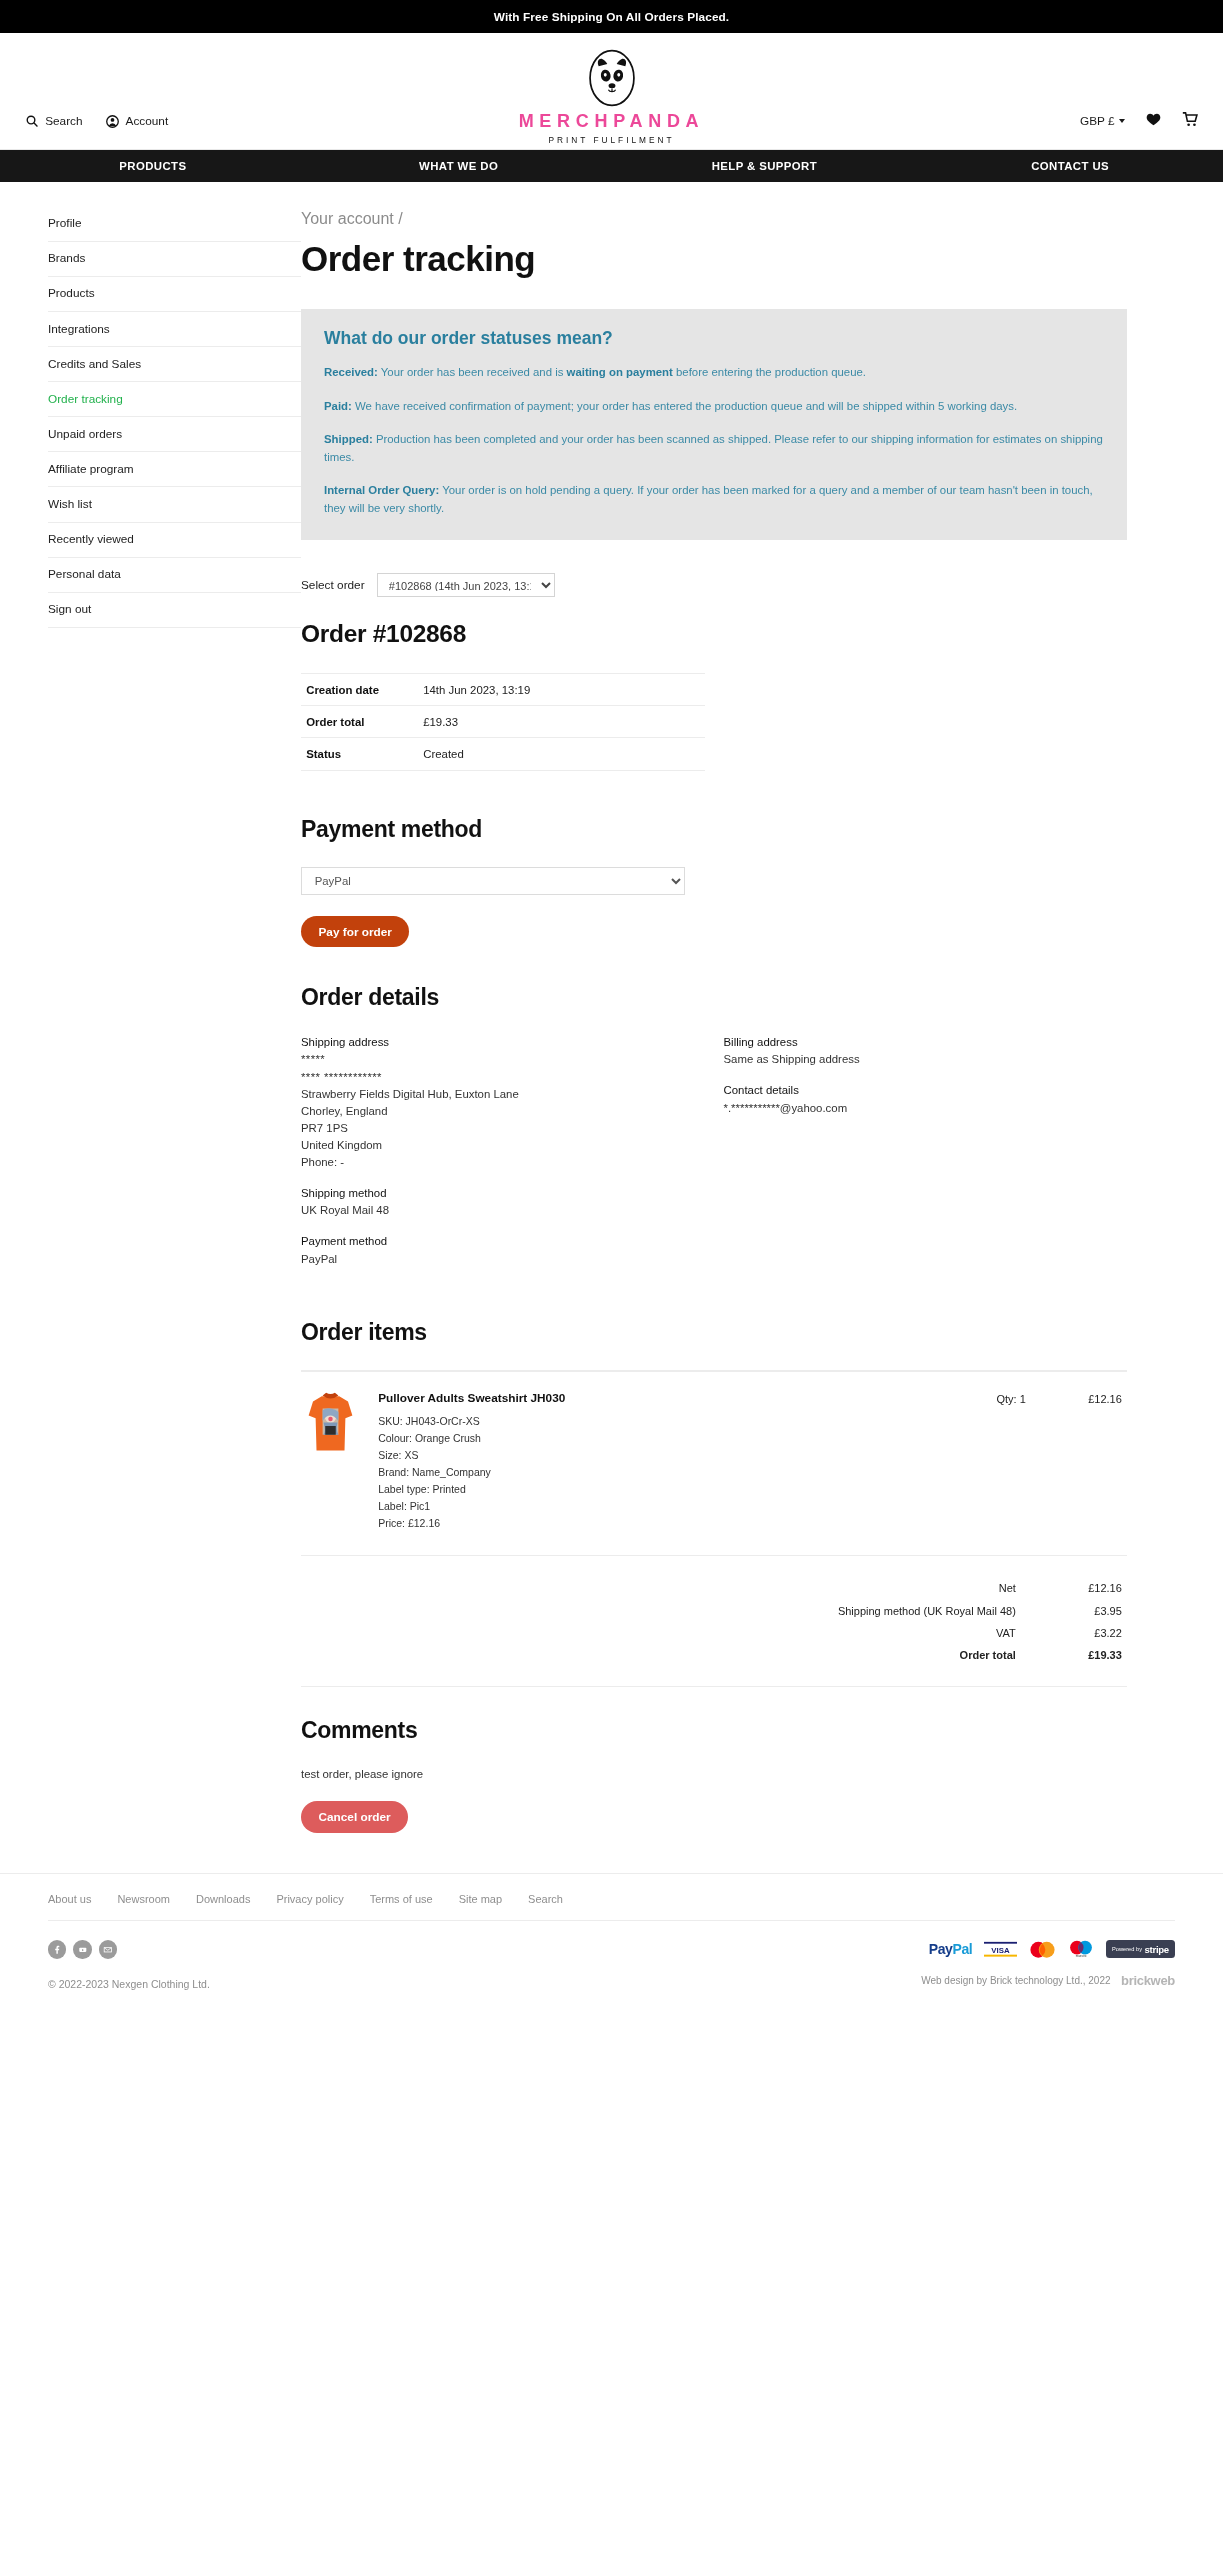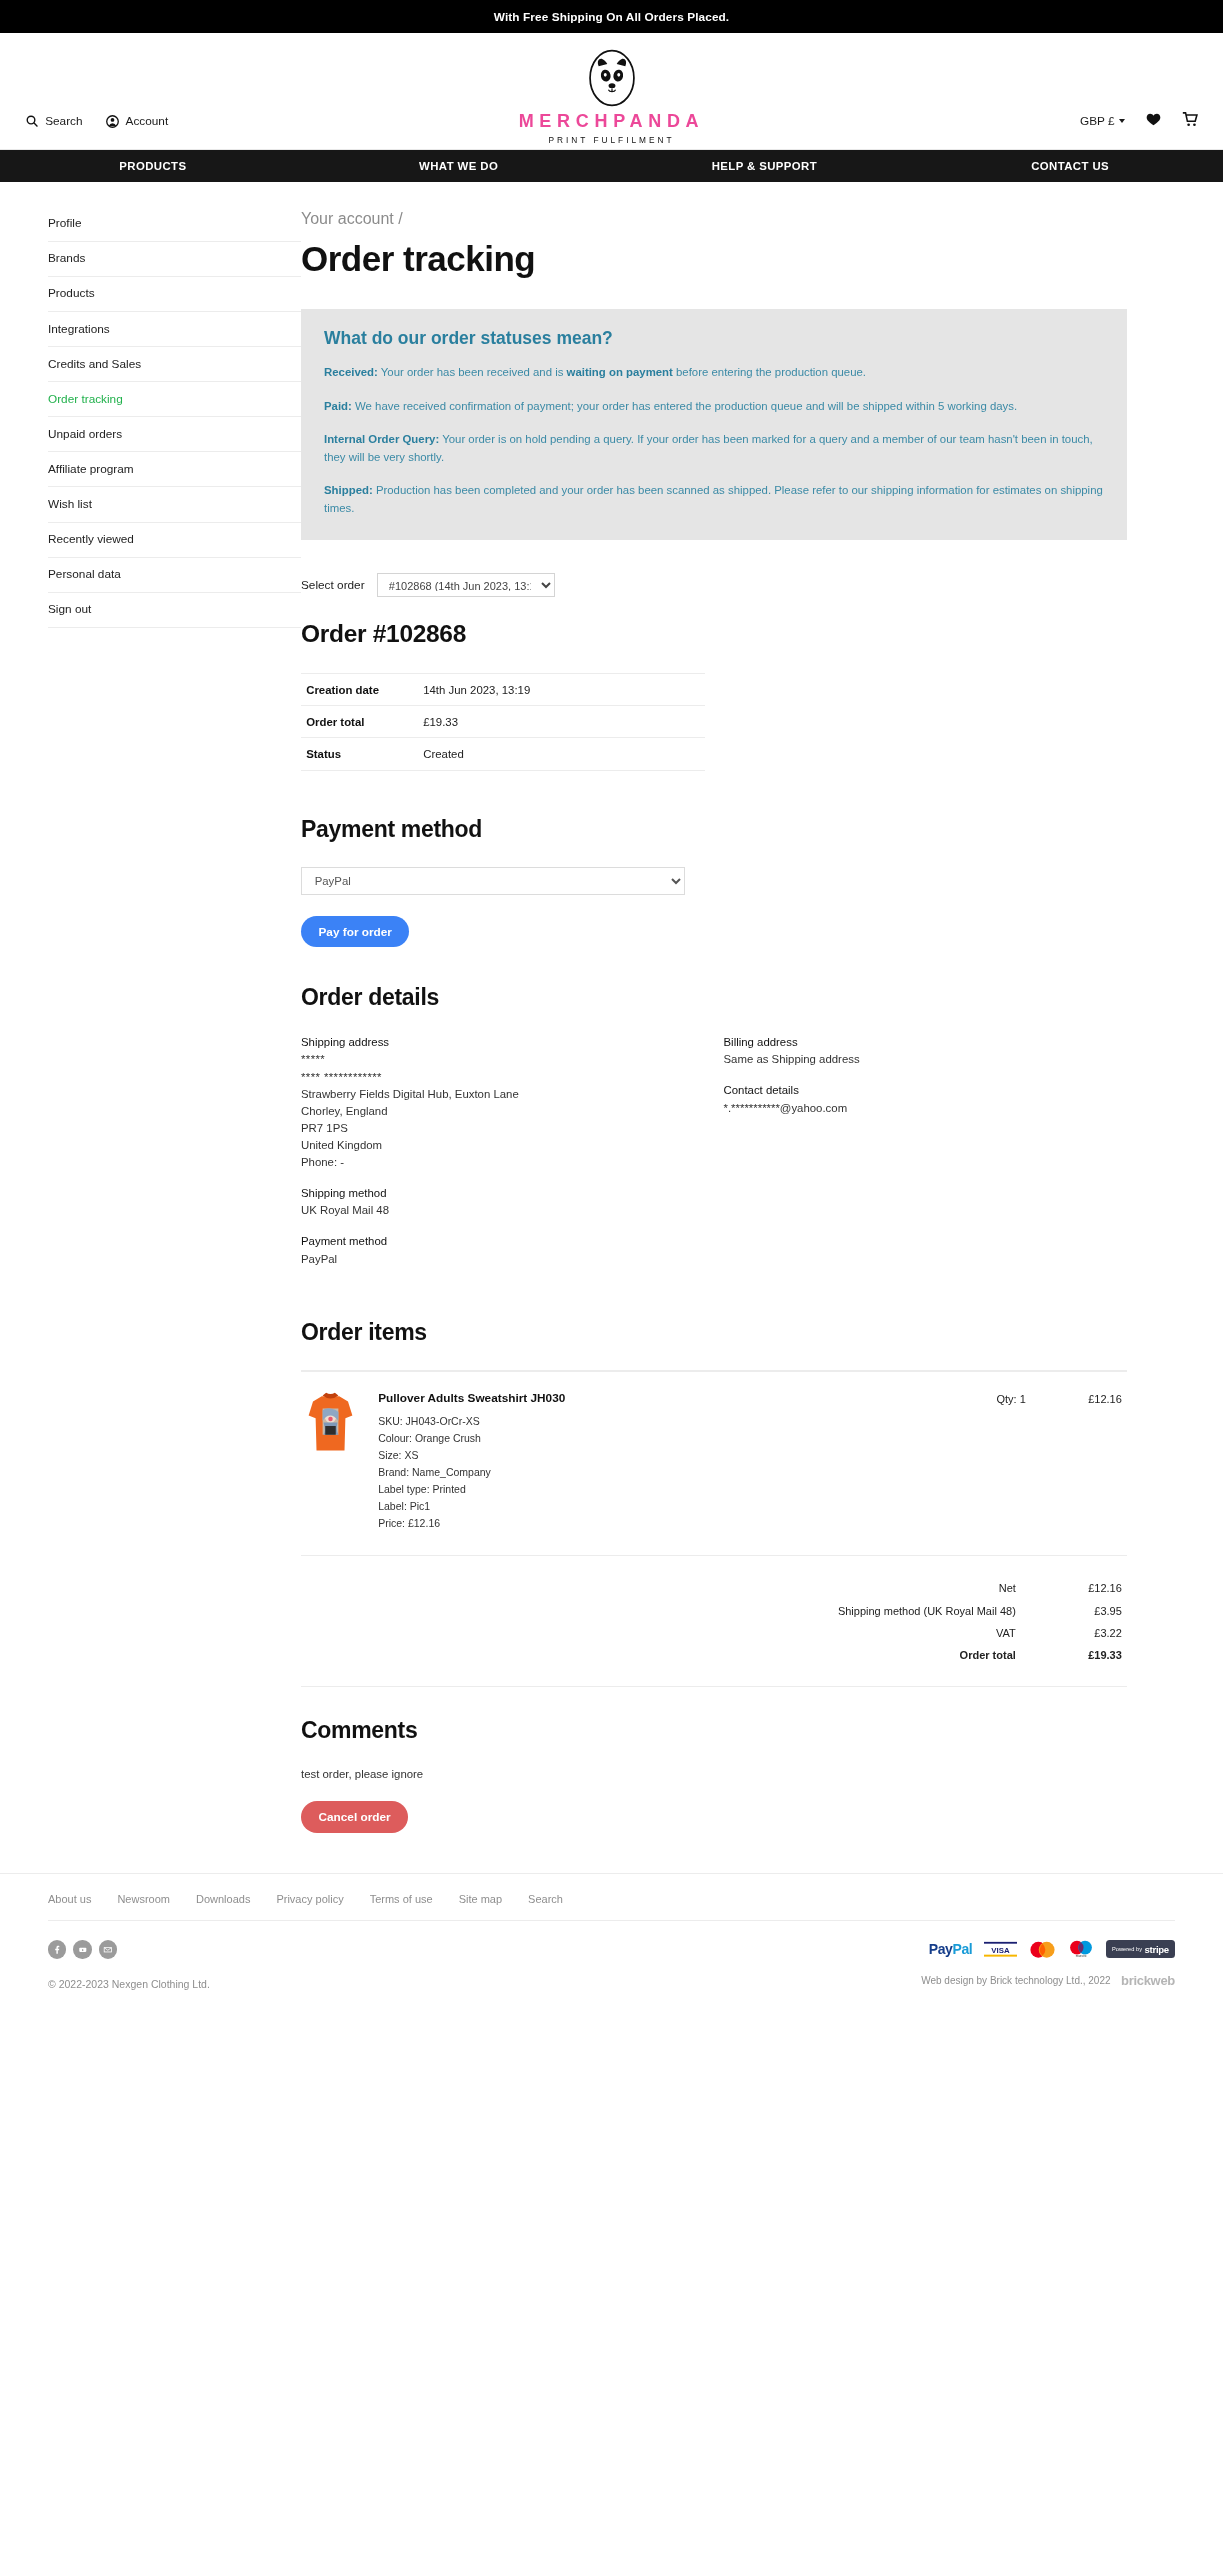--- a/index.html
+++ b/index.html
@@ -203,21 +203,21 @@
     display:inline-block;
     border:none;
     border-radius:873px;
     color:#fff;
     font-size:11.8px;
     font-weight:700;
     padding:8.7px 17.5px;
     cursor:pointer;
     font-family:"Liberation Sans", sans-serif;
   }
-  .btn-green{ background:#3b82f6; }
+  .btn-green{ background:#c2410c; }
   .btn-red{ background:#dd5c5c; }
 
   
   .details-grid{
     display:flex;
     gap:0;
     margin-bottom:51px;
   }
   .details-col{ flex:1; }
   .details-col.right{ padding-left:19px; }
@@ -395,22 +395,22 @@
   <main class="content">
 
     <div class="breadcrumb">Your account /</div>
     <h1 class="page-title">Order tracking</h1>
 
     <section class="callout">
       <h2>What do our order statuses mean?</h2>
       <div id="callout-items">
           <p><b>Received:</b> Your order has been received and is <b>waiting on payment</b> before entering the production queue.</p>
           <p><b>Paid:</b> We have received confirmation of payment; your order has entered the production queue and will be shipped within 5 working days.</p>
+          <p><b>Shipped:</b> Production has been completed and your order has been scanned as shipped. Please refer to our shipping information for estimates on shipping times.</p>
           <p><b>Internal Order Query:</b> Your order is on hold pending a query. If your order has been marked for a query and a member of our team hasn't been in touch, they will be very shortly.</p>
-          <p><b>Shipped:</b> Production has been completed and your order has been scanned as shipped. Please refer to our shipping information for estimates on shipping times.</p>
         </div>
     </section>
 
     <div class="select-row">
       <label>Select order</label>
       <select class="order-select" id="order-select"><option>#102868 (14th Jun 2023, 13:19) - created</option></select>
     </div>
 
     <h2 class="sec-title">Order #102868</h2>
 

